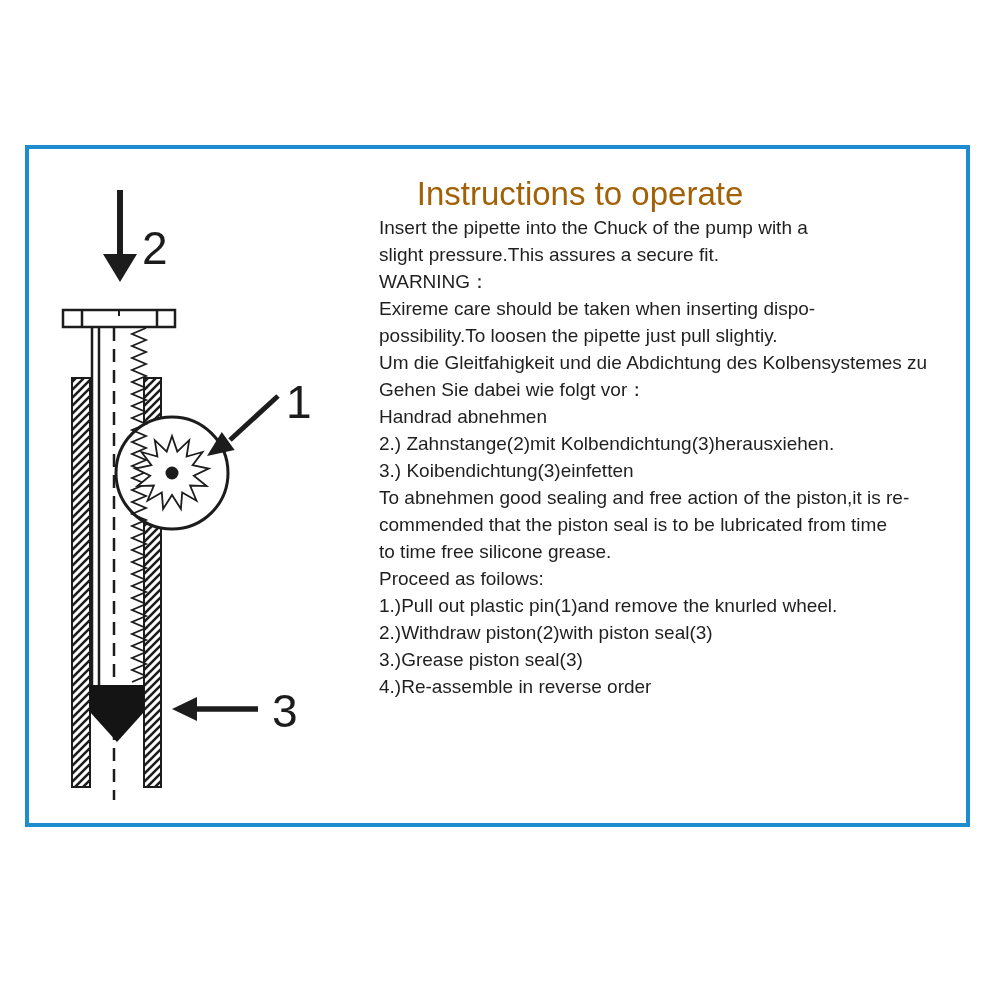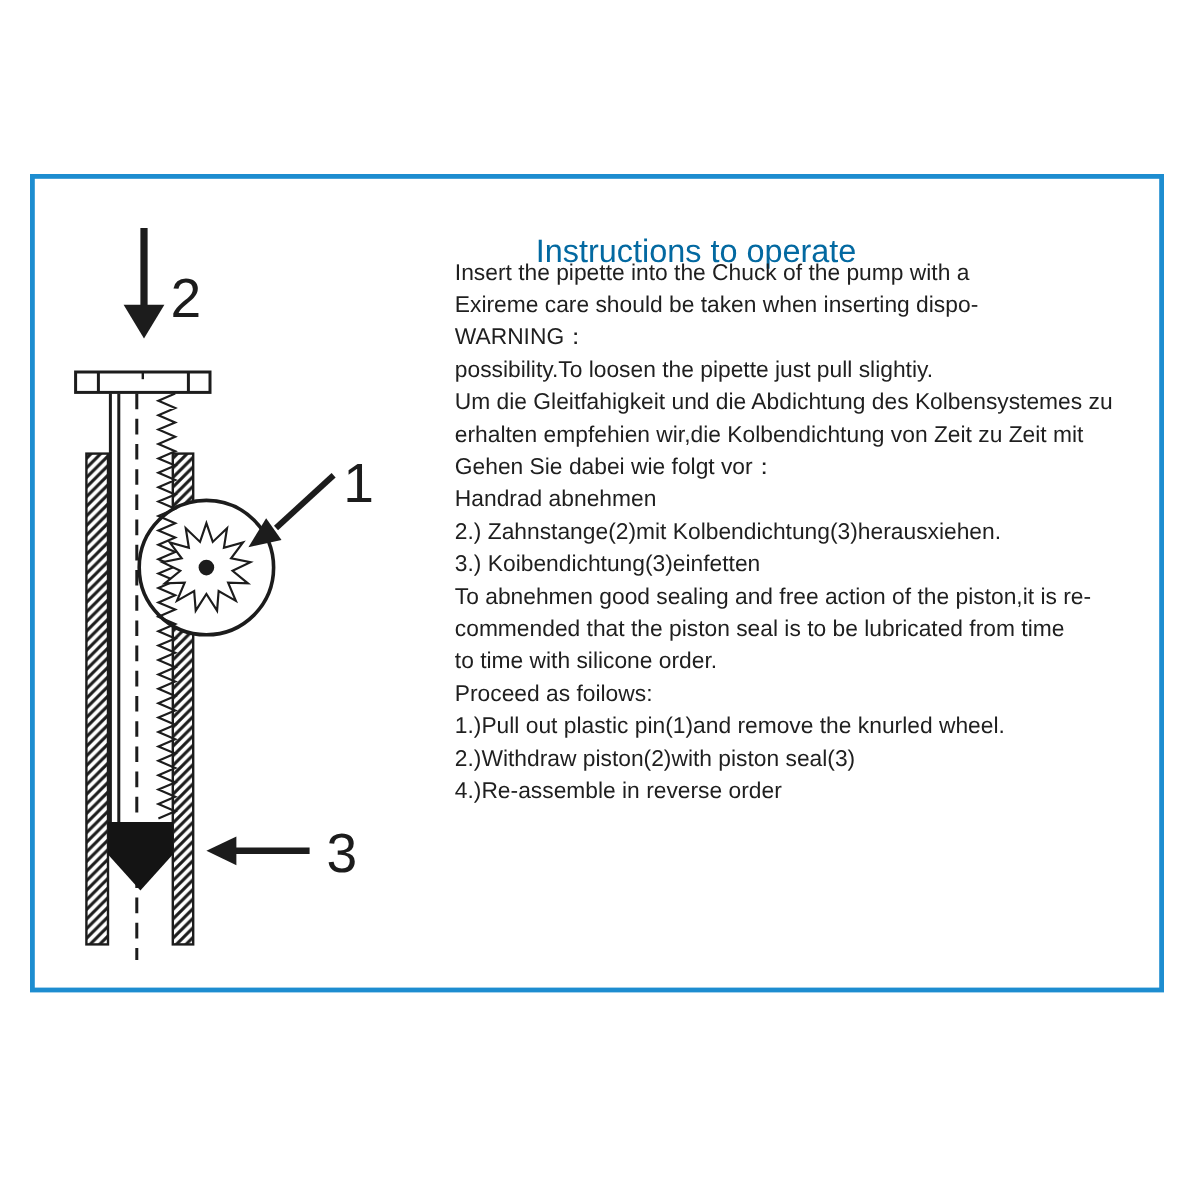--- a/index.html
+++ b/index.html
@@ -17,25 +17,25 @@
   }
   .sheet-border{
     position:absolute;
     left:25px;top:145px;
     width:945px;height:682px;
     border:4px solid var(--border-color);
     box-sizing:border-box;
   }
   .doc-title{
     position:absolute;
-    left:370px;top:192px;
+    left:370px;top:177px;
     width:420px;height:34px;
-    font-size:27px;line-height:34px;
+    font-size:33px;line-height:34px;
     text-align:center;
-    color:#0369a1;
+    color:#a16207;
     white-space:nowrap;
   }
   .body-text{
     position:absolute;
     left:379px;top:214px;
     width:606px;
   }
   .text-line{
     display:block;
     height:27px;line-height:27px;
@@ -59,35 +59,36 @@
 <body>
 
 <div id="page">
 
   <div class="sheet-border"></div>
 
   <div class="doc-title">Instructions to operate</div>
 
   <div class="body-text">
     <span class="text-line">Insert the pipette into the Chuck of the pump with a</span>
+    <span class="text-line">slight pressure.This assures a secure fit.</span>
+    <span class="text-line">WARNING：</span>
     <span class="text-line">Exireme care should be taken when inserting dispo-</span>
-    <span class="text-line">WARNING：</span>
     <span class="text-line">possibility.To loosen the pipette just pull slightiy.</span>
     <span class="text-line">Um die Gleitfahigkeit und die Abdichtung des Kolbensystemes zu</span>
-    <span class="text-line">erhalten empfehien wir,die Kolbendichtung von Zeit zu Zeit mit</span>
     <span class="text-line">Gehen Sie dabei wie folgt vor：</span>
     <span class="text-line">Handrad abnehmen</span>
     <span class="text-line">2.) Zahnstange(2)mit Kolbendichtung(3)herausxiehen.</span>
     <span class="text-line">3.) Koibendichtung(3)einfetten</span>
     <span class="text-line">To abnehmen good sealing and free action of the piston,it is re-</span>
     <span class="text-line">commended that the piston seal is to be lubricated from time</span>
-    <span class="text-line">to time with silicone order.</span>
+    <span class="text-line">to time free silicone grease.</span>
     <span class="text-line">Proceed as foilows:</span>
     <span class="text-line">1.)Pull out plastic pin(1)and remove the knurled wheel.</span>
     <span class="text-line">2.)Withdraw piston(2)with piston seal(3)</span>
+    <span class="text-line">3.)Grease piston seal(3)</span>
     <span class="text-line">4.)Re-assemble in reverse order</span>
   </div>
 
   <svg class="diagram-svg" viewBox="0 0 300 650">
     <defs>
       <pattern id="hatch" patternUnits="userSpaceOnUse" width="8" height="8">
         <rect width="8" height="8" fill="#ffffff"></rect>
         <path d="M-2,2 L2,-2 M-2,10 L10,-2 M6,10 L10,6" stroke="currentColor" stroke-width="2.6"></path>
       </pattern>
     </defs>

